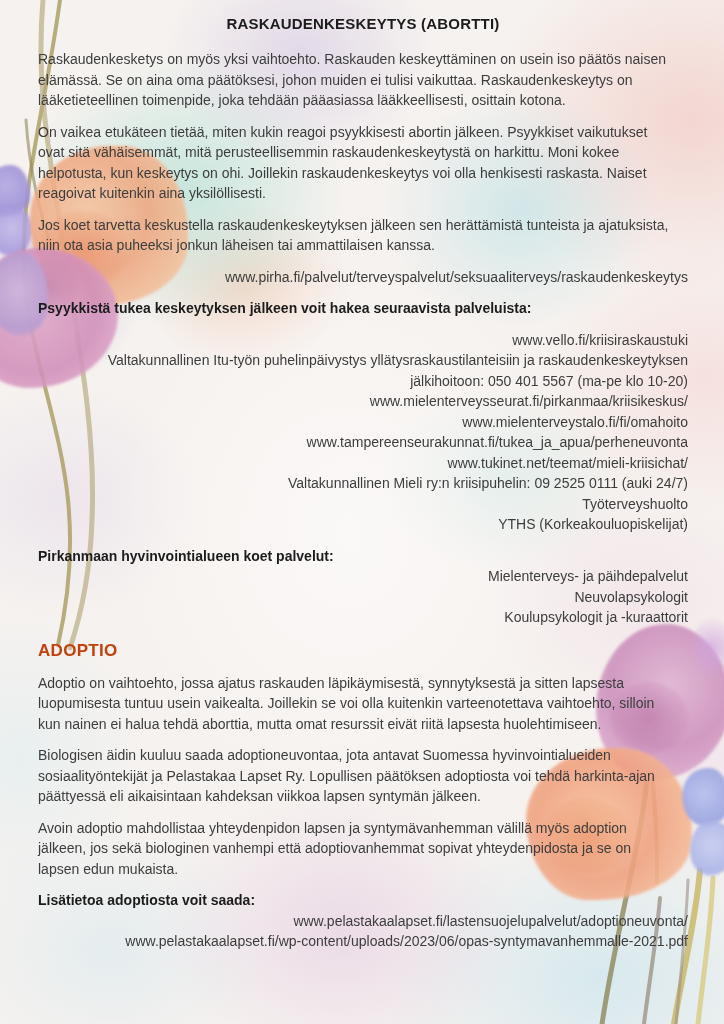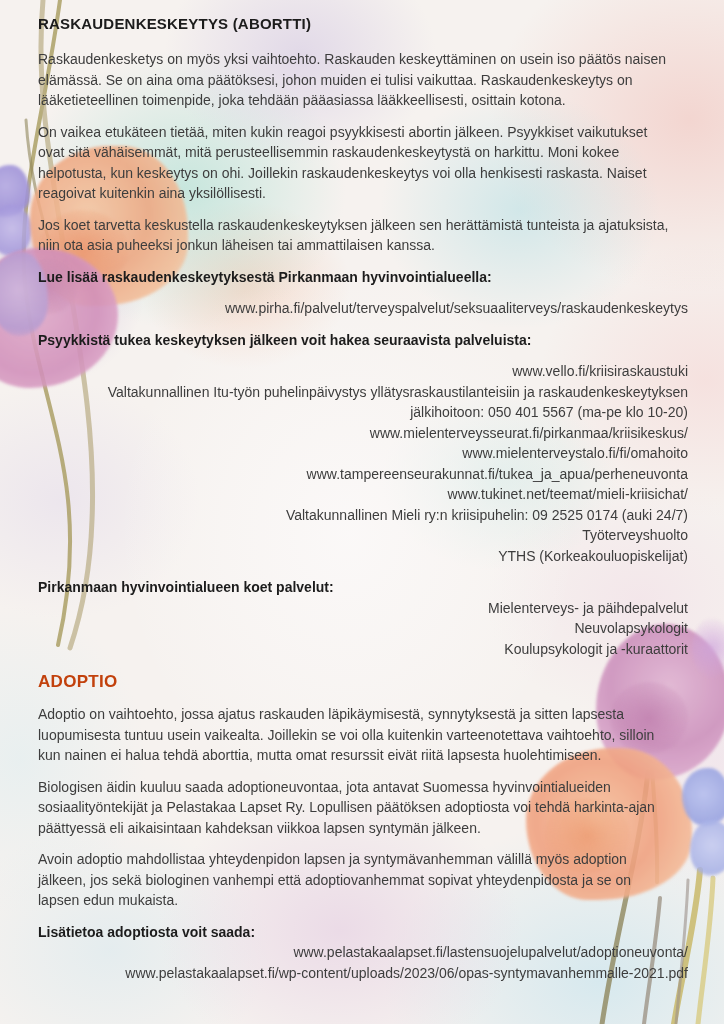--- a/index.html
+++ b/index.html
@@ -67,21 +67,21 @@
   .f-blue-right .a   { left:0; top:0; width:48px; height:58px; background:radial-gradient(circle at 45% 45%, #b6bfee, #99a4e1 70%, rgba(153,164,225,0) 100%); border-radius:55% 45% 52% 48%/50% 58% 42% 55%; opacity:.9; }
   .f-blue-right .b   { left:8px; top:52px; width:44px; height:56px; background:radial-gradient(circle at 50% 45%, #c3caf1, #a6b0e6 72%, rgba(166,176,230,0) 100%); border-radius:48% 52% 55% 45%/55% 48% 52% 45%; opacity:.85; }
 
   
   .content {
     position:absolute; left:38px; top:13px; width:650px; z-index:3;
     color:#3d3d3d; font-size:14px; line-height:20.5px;
   }
   .doc-title {
     font-size:15px; font-weight:700; color:#1c1c1c;
-    line-height:22px; margin:0 0 14px 0; letter-spacing:0.2px;
+    line-height:22px; margin:0 0 14px 0; letter-spacing:0.2px;text-align:center;
   }
   .para { margin:0 12px 11px 0; }
   .bold-heading { font-weight:700; color:#1c1c1c; margin:0; }
   .mb { margin-bottom:11px; }
   .line-group { margin:0 0 11px 0; }
   .line { white-space:normal;text-align:right; }
   .adoptio-title {
     font-size:17px; font-weight:700; color:#c2410c;
     line-height:24px; margin:0 0 10px 0; letter-spacing:0.3px;
   }
@@ -133,34 +133,33 @@
 </div>
 
 <div class="content">
 
   <h1 class="doc-title">RASKAUDENKESKEYTYS (ABORTTI)</h1>
 
   <p class="para">Raskaudenkesketys on myös yksi vaihtoehto. Raskauden keskeyttäminen on usein iso päätös naisen elämässä. Se on aina oma päätöksesi, johon muiden ei tulisi vaikuttaa. Raskaudenkeskeytys on lääketieteellinen toimenpide, joka tehdään pääasiassa lääkkeellisesti, osittain kotona.</p>
   <p class="para">On vaikea etukäteen tietää, miten kukin reagoi psyykkisesti abortin jälkeen. Psyykkiset vaikutukset ovat sitä vähäisemmät, mitä perusteellisemmin raskaudenkeskeytystä on harkittu. Moni kokee helpotusta, kun keskeytys on ohi. Joillekin raskaudenkeskeytys voi olla henkisesti raskasta. Naiset reagoivat kuitenkin aina yksilöllisesti.</p>
   <p class="para">Jos koet tarvetta keskustella raskaudenkeskeytyksen jälkeen sen herättämistä tunteista ja ajatuksista, niin ota asia puheeksi jonkun läheisen tai ammattilaisen kanssa.</p>
 
-  <p class="bold-heading mb">Lue lisää raskaudenkeskeytyksestä Pirkanmaan hyvinvointialueella:</p>
   <div class="line-group">
     <div class="line">www.pirha.fi/palvelut/terveyspalvelut/seksuaaliterveys/raskaudenkeskeytys</div>
   </div>
 
   <p class="bold-heading mb">Psyykkistä tukea keskeytyksen jälkeen voit hakea seuraavista palveluista:</p>
   <div class="line-group">
     <div class="line">www.vello.fi/kriisiraskaustuki</div>
     <div class="line">Valtakunnallinen Itu-työn puhelinpäivystys yllätysraskaustilanteisiin ja raskaudenkeskeytyksen jälkihoitoon: 050 401 5567 (ma-pe klo 10-20)</div>
     <div class="line">www.mielenterveysseurat.fi/pirkanmaa/kriisikeskus/</div>
     <div class="line">www.mielenterveystalo.fi/fi/omahoito</div>
     <div class="line">www.tampereenseurakunnat.fi/tukea_ja_apua/perheneuvonta</div>
     <div class="line">www.tukinet.net/teemat/mieli-kriisichat/</div>
-    <div class="line">Valtakunnallinen Mieli ry:n kriisipuhelin: 09 2525 0174 (auki 24/7)</div>
+    <div class="line">Valtakunnallinen Mieli ry:n kriisipuhelin: 09 2525 0111 (auki 24/7)</div>
     <div class="line">Työterveyshuolto</div>
     <div class="line">YTHS (Korkeakouluopiskelijat)</div>
   </div>
 
   <p class="bold-heading">Pirkanmaan hyvinvointialueen koet palvelut:</p>
   <div class="line-group">
     <div class="line">Mielenterveys- ja päihdepalvelut</div>
     <div class="line">Neuvolapsykologit</div>
     <div class="line">Koulupsykologit ja -kuraattorit</div>
   </div>

